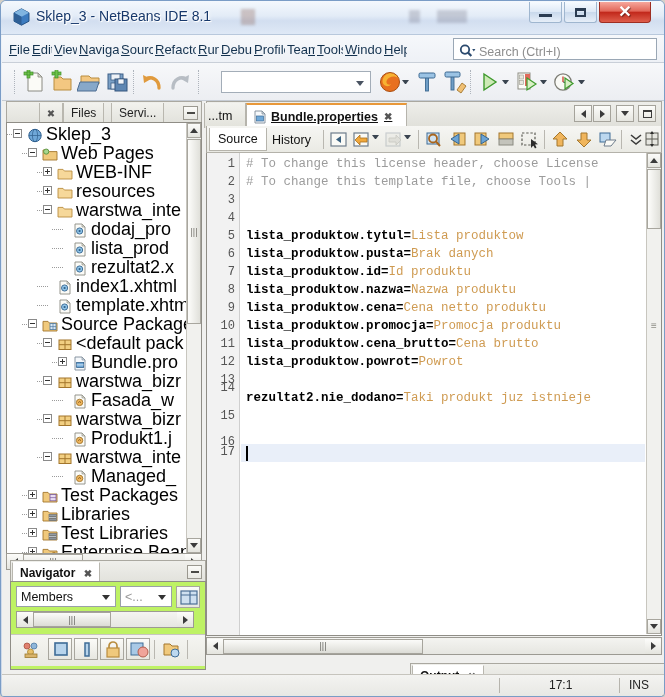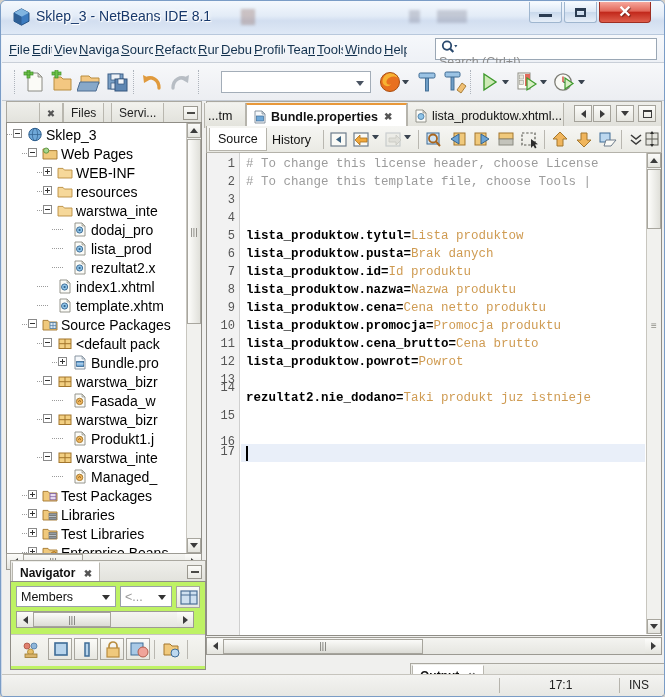--- a/index.html
+++ b/index.html
@@ -73,22 +73,22 @@
     border-bottom:1px solid #c9cfd8;
   }
   #menuitems { position:absolute; left:6px; top:0; height:28px; display:flex; align-items:center; }
   .menu {
     font-size:13px; color:#14324f; padding:3px 1px; margin-right:1px;
     white-space:nowrap; overflow:hidden; cursor:default;
   }
   .menu u { text-decoration: underline; }
 
   #searchbox {
-    position:absolute; right:8px; top:3px; width:222px; height:22px;
-    background:#fff; border:1px solid #9aa7b5; display:flex; align-items:flex-start;flex-direction:column;
+    position:absolute; right:8px; top:3px; width:204px; height:22px;
+    background:#fff; border:1px solid #9aa7b5; display:flex; align-items:flex-end;
   }
   #search-icon { margin-left:4px; width:18px; height:16px; flex:0 0 auto; }
   #search-ph { margin-left:3px; color:#8d8d8d; font-size:12.5px; }
 
   
   #toolbar {
     position:absolute; left:1px; top:62px; width:663px; height:38px;
     background: linear-gradient(180deg,#f7f8fa 0%,#eceef2 100%);
     border-bottom:1px solid #c6ccd4;
   }
@@ -136,21 +136,21 @@
     position:absolute; right:3px; top:4px; width:15px;height:14px;
     border:1px solid #9a988f; background:linear-gradient(180deg,#fbfbf8,#e8e8e2);
   }
   .minbox::after{content:"";position:absolute;left:3px;top:5px;width:8px;height:2px;background:#4a4a46;}
 
   #tree {
     position:absolute; left:0; top:21px; width:196px; height:432px;
     background:#fff; border:1px solid #8f8d86; overflow:hidden;
   }
   .trow { position:absolute; left:0; width:196px; height:19px; white-space:nowrap;
-    display:flex; align-items:center; font-size:14px; color:#000; }
+    display:flex; align-items:center; font-size:18px; color:#000; }
   .thandle { position:absolute; width:9px;height:9px; border:1px solid #8a8a8a;
     background:#fff; }
   .thandle::before{content:"";position:absolute;left:1px;top:3px;width:5px;height:1px;background:#333;}
   .thandle.plus::after{content:"";position:absolute;left:3px;top:1px;width:1px;height:5px;background:#333;}
   .tdot { position:absolute; width:11px; border-top:1px dotted #9b9b9b; }
   .ticon { position:absolute; width:16px;height:15px; }
   .tlabel { position:absolute; white-space:nowrap; }
   .tlabel.sel { background:#fff; }
 
   .hscroll {
@@ -205,20 +205,21 @@
   .etab {
     position:absolute; top:1px; height:25px; display:flex; align-items:center;
     font-size:12.5px; padding:8px 6px; white-space:nowrap; color:#111;
     border-left:1px solid #b6b4ac; border-right:1px solid #b6b4ac;
     background: linear-gradient(180deg,#f3f3ef 0%,#e2e2db 100%);
     overflow:hidden;
   }
   .etab.active {
     background:#fff; font-weight:bold;
     border-top:2px solid #e8983a;
+    text-decoration:underline;
   }
   .etab .eicon { width:14px;height:14px;margin-right:4px;flex:0 0 auto;}
   .etab .ex { margin-left:6px; font-size:10px; color:#555; }
 
   .navbtn {
     position:absolute; top:3px; width:18px;height:17px;
     border:1px solid #a5a39b; background:linear-gradient(180deg,#fcfcfa,#e6e6e0);
     display:flex;align-items:center;justify-content:center;
   }
 
@@ -820,28 +821,20 @@
         <div class="etab active" style="left:39px; width:161px;">
           <svg class="eicon" viewBox="0 0 14 14">
             <polygon points="2,1 9,1 12,4 12,13 2,13" fill="#f7f9fb" stroke="#7d8b97" stroke-width="0.9"></polygon>
             <polygon points="9,1 9,4 12,4" fill="#cfd8e0" stroke="#7d8b97" stroke-width="0.7"></polygon>
             <rect x="3.5" y="6" width="7" height="5" fill="#6fa8d8" stroke="#3a6c99" stroke-width="0.7"></rect>
           </svg>
           <span>Bundle.properties</span>
           <span class="ex">✖</span>
         </div>
 
-        <div class="etab" style="left:200px; width:157px;">
-          <svg class="eicon" viewBox="0 0 14 14">
-            <polygon points="2,1 9,1 12,4 12,13 2,13" fill="#fbfbf7" stroke="#8a8a82" stroke-width="0.9"></polygon>
-            <polygon points="9,1 9,4 12,4" fill="#d8d8cf" stroke="#8a8a82" stroke-width="0.7"></polygon>
-            <circle cx="7" cy="7.5" r="3" fill="#8fc4e8" stroke="#3c7099" stroke-width="0.8"></circle>
-          </svg>
-          <span>lista_produktow.xhtml...</span>
-        </div>
 
         <div class="navbtn" style="left:367px;">
           <span class="arr arr-l"></span>
           </div>
         <div class="navbtn" style="left:386px;">
           <span class="arr arr-r"></span>
           </div>
         <div class="navbtn" style="left:409px;">
           <span class="arr arr-d"></span>
           </div>

